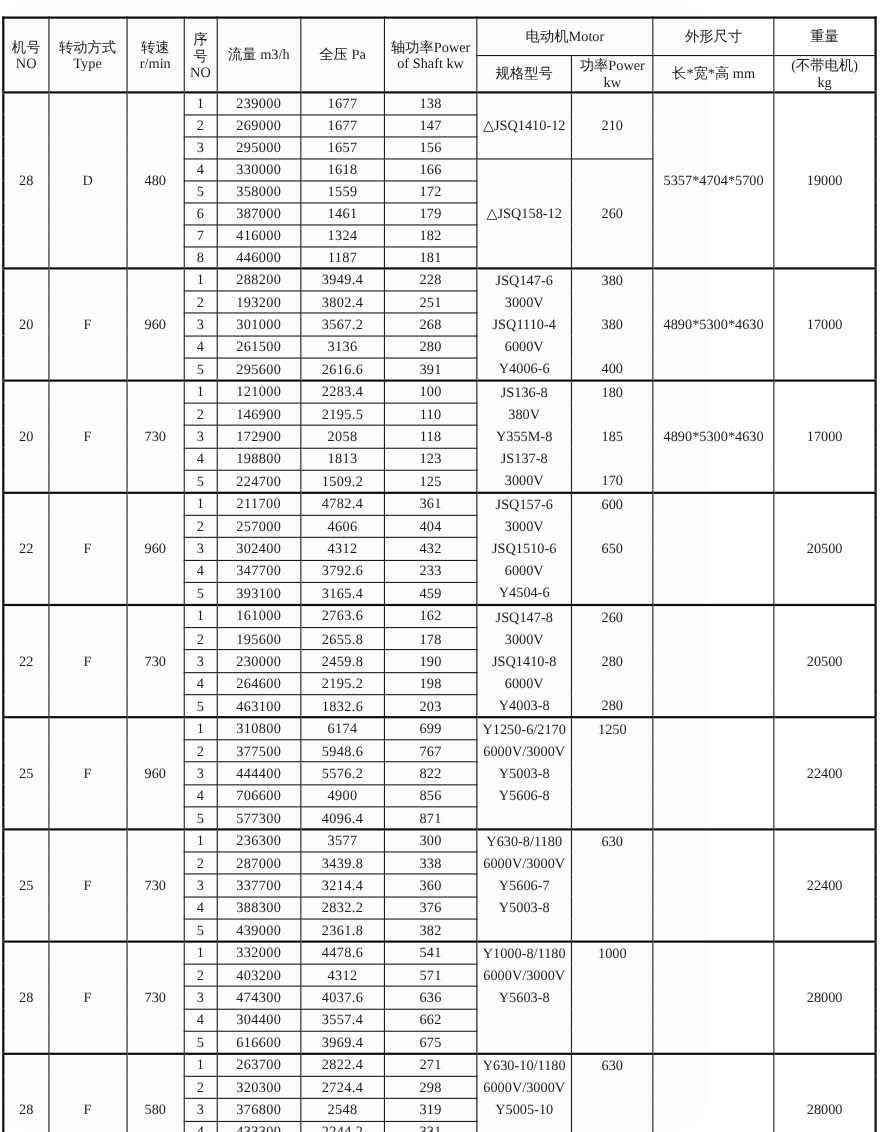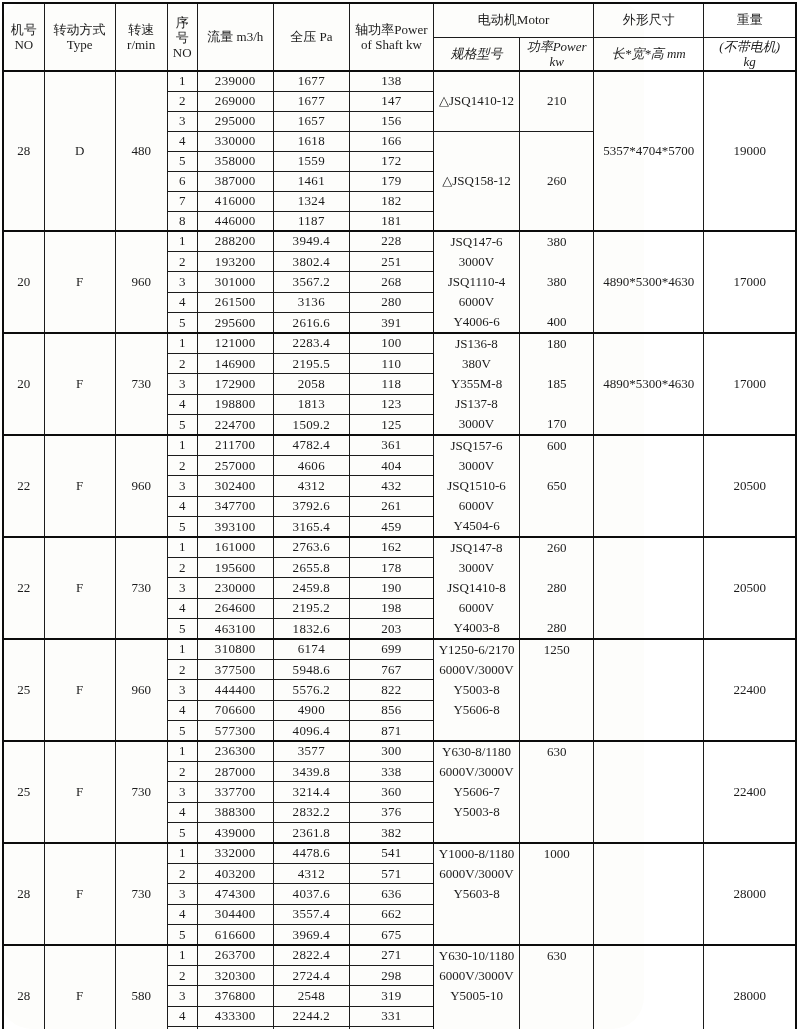--- a/index.html
+++ b/index.html
@@ -1,34 +1,34 @@
 <!DOCTYPE html>
 <html><head>
 <meta charset="utf-8">
 <style>
   html,body{margin:0;padding:0;background:#ffffff;}
   .page{
     width:644px;height:1029px;box-sizing:border-box;
-    background:#fdfdfb;padding:2px 2px;
+    background:#fdfdfb;padding:15px 2px;
     font-family:"Liberation Serif",serif;color:#1b1b1b;border-radius:32px;
   }
   table{
     border-collapse:collapse;table-layout:fixed;
     width:795px;border:2px solid #0c0c0c;
   }
   th,td{
     border:1px solid #1c1c1c;padding:0;margin:0;
     font-family:"Liberation Serif",serif;font-weight:normal;
     font-size:13px;text-align:center;vertical-align:middle;
     overflow:hidden;color:#1b1b1b;
   }
   thead tr{height:34px;}
   tbody tr{height:20px;}
   tbody.block > tr:first-child > td{border-top:2px solid #0c0c0c;}
-  thead tr:last-child th{border-bottom:1.5px solid #0c0c0c;font-style:italic;}
+  thead tr:last-child th{border-bottom:1.5px solid #0c0c0c;}
   .b-left-2{border-left:1.5px solid #0c0c0c;}
   .hline{line-height:15px;font-size:13px;}
   .mline{height:20px;line-height:20px;white-space:nowrap;}
   .num{letter-spacing:0.3px;}
 </style>
 </head>
 <body>
 
 <div class="page">
   <table id="spec-table">
@@ -283,21 +283,21 @@
         <tr>
           <td>3</td>
           <td class="num">302400</td>
           <td class="num">4312</td>
           <td class="num">432</td>
         </tr>
         <tr>
           <td>4</td>
           <td class="num">347700</td>
           <td class="num">3792.6</td>
-          <td class="num">261</td>
+          <td class="num">233</td>
         </tr>
         <tr>
           <td>5</td>
           <td class="num">393100</td>
           <td class="num">3165.4</td>
           <td class="num">459</td>
         </tr>
       </tbody>
       <tbody class="block">
         <tr>

